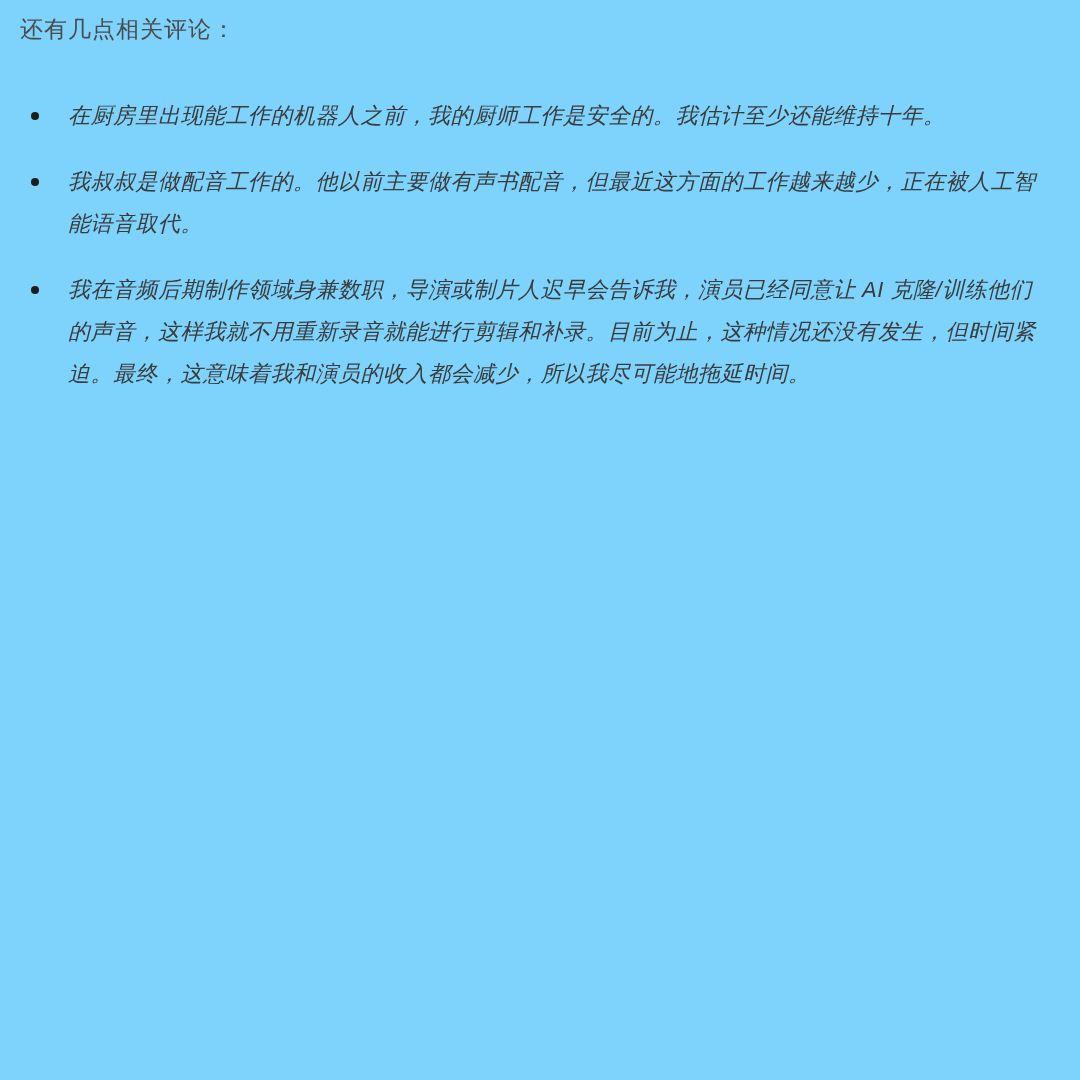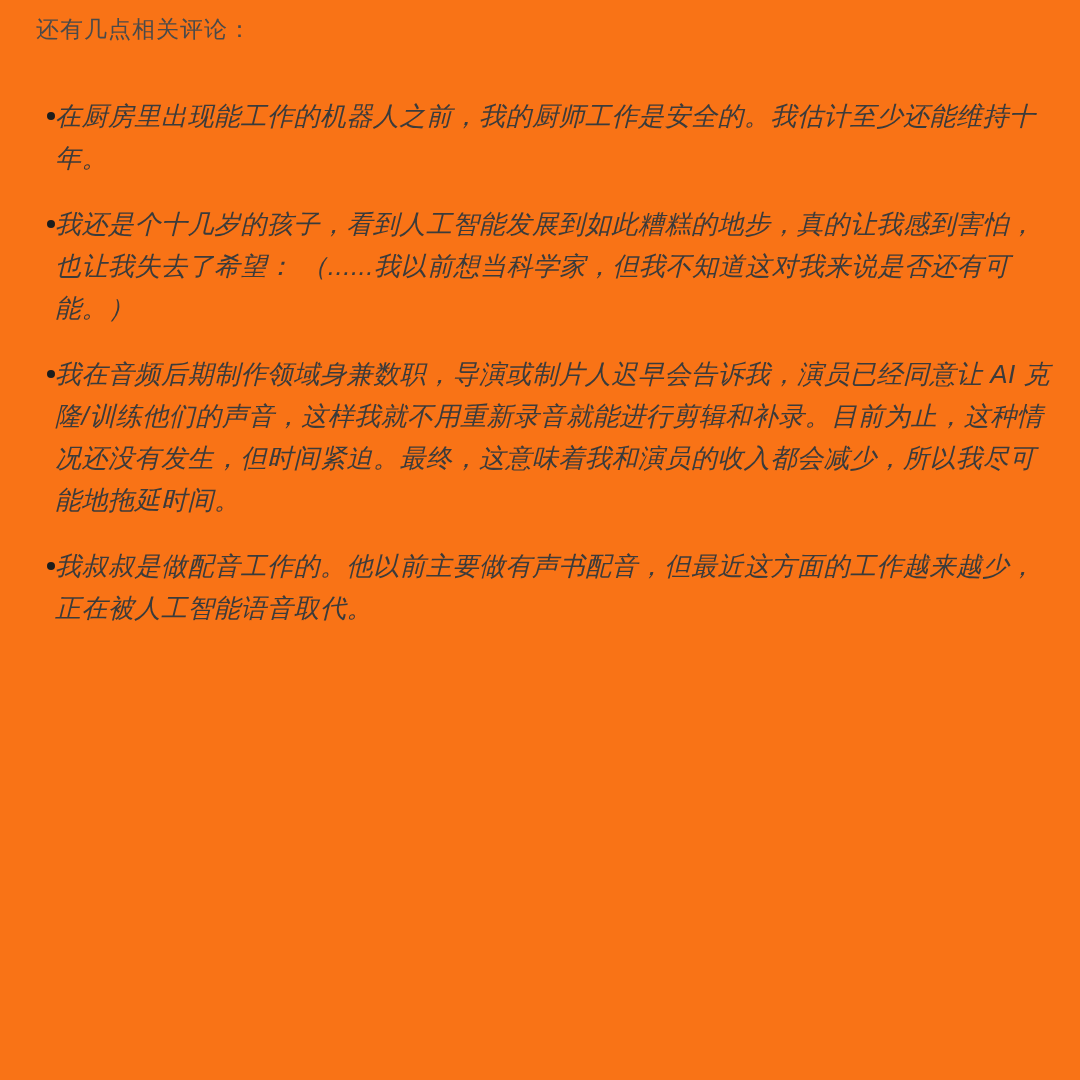--- a/index.html
+++ b/index.html
@@ -11,22 +11,22 @@
     width: 1080px;
     height: 1080px;
     overflow: hidden;
     font-family: "Liberation Sans", sans-serif;
     -webkit-font-smoothing: antialiased;
   }
   .page {
     box-sizing: border-box;
     width: 1080px;
     height: 1080px;
-    padding: 14px 26px 0 36px;
-    background: #f97316;
+    padding: 14px 26px 0 20px;
+    background: #7dd3fc;
   }
   .title {
     margin: 0 0 50px 0;
     font-size: 23px;
     font-weight: 400;
     font-style: normal;
     color: #4a4a4a;
     letter-spacing: 1px;
   }
   ul.comments {
@@ -42,43 +42,40 @@
   .bullet {
     flex: 0 0 auto;
     width: 8px;
     height: 8px;
     border-radius: 50%;
     background: #1d1d1d;
     margin: 17px 0 0 11px;
   }
   .comment-text {
     flex: 1 1 auto;
-    font-size: 26px;
+    margin-left: 29px;
+    font-size: 22px;
     line-height: 42px;
     font-style: italic;
     color: #3b3b3b;
     letter-spacing: 0.5px;
   }
 </style>
 </head>
 <body>
 
 <div class="page">
   <h1 class="title">还有几点相关评论：</h1>
   <ul class="comments">
     <li>
       <span class="bullet"></span>
       <span class="comment-text">在厨房里出现能工作的机器人之前，我的厨师工作是安全的。我估计至少还能维持十年。</span>
     </li>
     <li>
       <span class="bullet"></span>
-      <span class="comment-text">我还是个十几岁的孩子，看到人工智能发展到如此糟糕的地步，真的让我感到害怕，也让我失去了希望： （......我以前想当科学家，但我不知道这对我来说是否还有可能。）</span>
+      <span class="comment-text">我叔叔是做配音工作的。他以前主要做有声书配音，但最近这方面的工作越来越少，正在被人工智能语音取代。</span>
     </li>
     <li>
       <span class="bullet"></span>
       <span class="comment-text">我在音频后期制作领域身兼数职，导演或制片人迟早会告诉我，演员已经同意让 AI 克隆/训练他们的声音，这样我就不用重新录音就能进行剪辑和补录。目前为止，这种情况还没有发生，但时间紧迫。最终，这意味着我和演员的收入都会减少，所以我尽可能地拖延时间。</span>
     </li>
-    <li>
-      <span class="bullet"></span>
-      <span class="comment-text">我叔叔是做配音工作的。他以前主要做有声书配音，但最近这方面的工作越来越少，正在被人工智能语音取代。</span>
-    </li>
   </ul>
 </div>
 
 </body></html>

